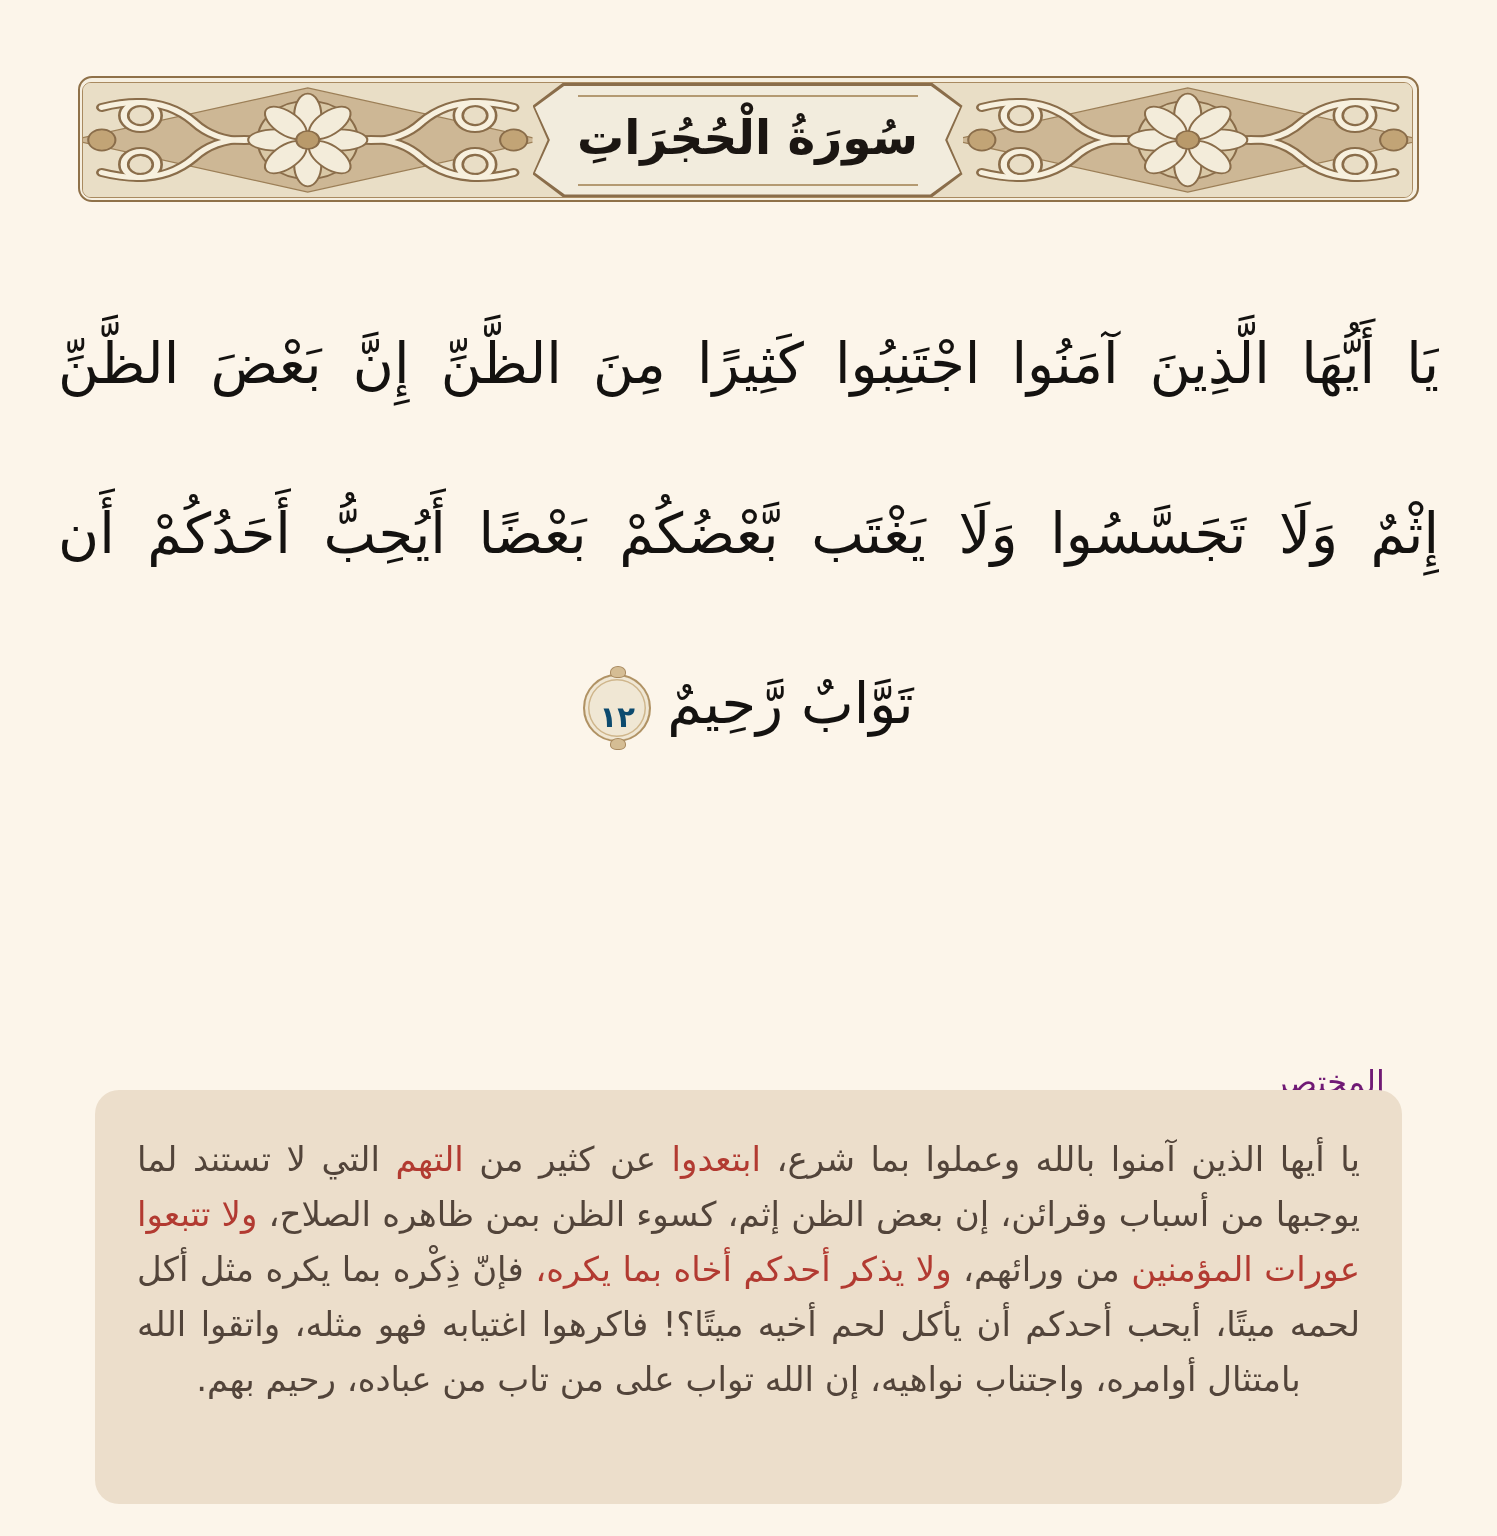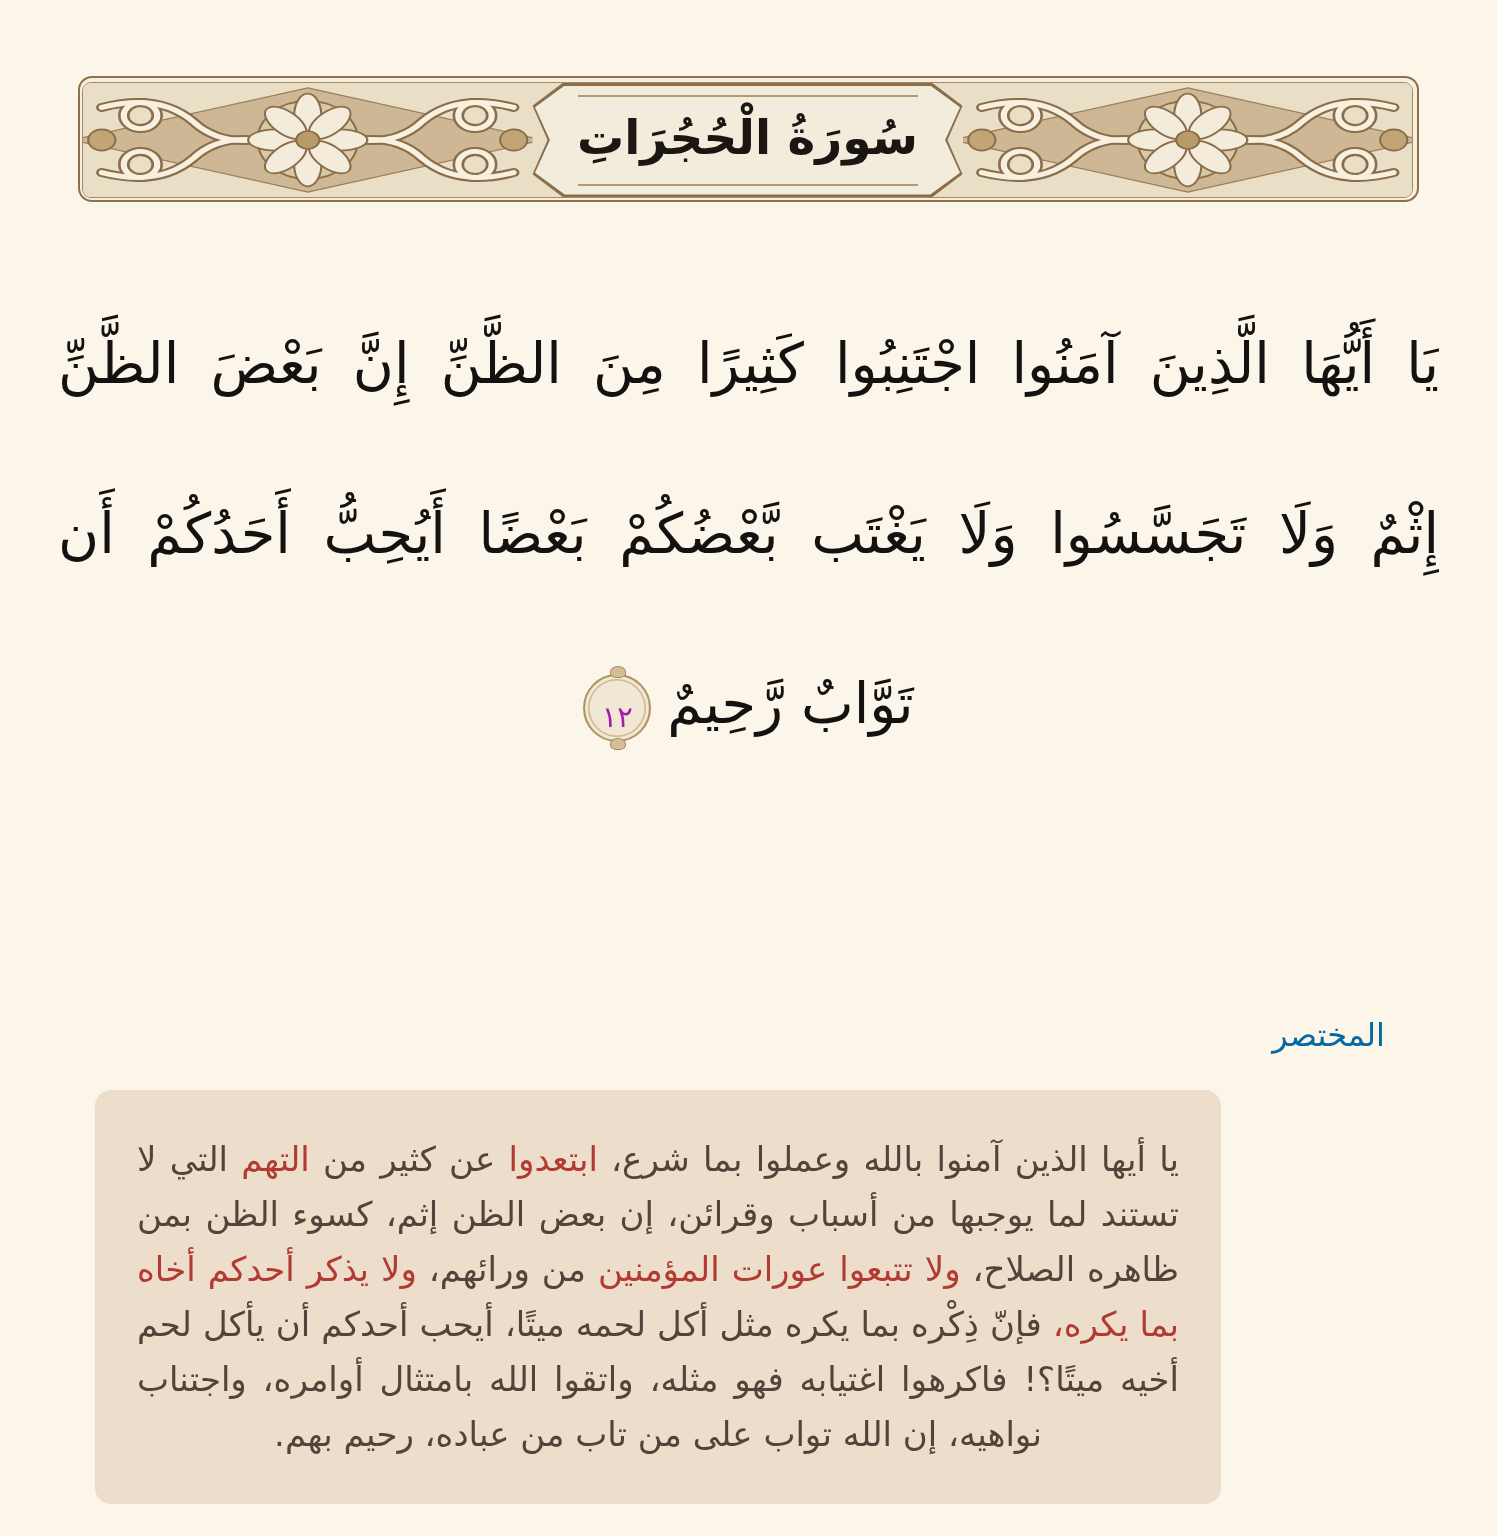--- a/index.html
+++ b/index.html
@@ -62,33 +62,33 @@
     vertical-align:middle;position:relative;margin-inline-start:16px;
     line-height:64px;text-align:center;
   }
   .medallion::before,.medallion::after{
     content:"";position:absolute;left:50%;width:14px;height:10px;margin-left:-7px;
     background:#d5bd94;border:1.5px solid #a98a60;border-radius:50% 50% 40% 40%;
   }
   .medallion::before{top:-10px;}
   .medallion::after{bottom:-10px;}
   .ayah-num{
-    font-size:29px;color:#a21caf;font-weight:normal;line-height:64px;display:inline-block;
+    font-size:29px;color:#0c4a6e;font-weight:bold;line-height:64px;display:inline-block;
   }
 
   
   .mukhtasar-label{
-    position:absolute;top:1016px;right:112px;
-    font-size:32px;color:#0369a1;direction:rtl;
+    position:absolute;top:1063px;right:112px;
+    font-size:32px;color:#701a75;direction:rtl;
   }
 
   
   .tafsir-card{
-    position:absolute;left:95px;top:1090px;width:1126px;height:414px;
-    background:#ecdecb;border-radius:16px;box-sizing:border-box;
+    position:absolute;left:95px;top:1090px;width:1307px;height:414px;
+    background:#ecdecb;border-radius:24px;box-sizing:border-box;
     padding:42px 42px;
   }
   .tafsir-paragraph{
     margin:0;direction:rtl;
     font-size:34px;line-height:55px;color:#52443a;
     text-align:justify;text-align-last:center;
   }
   .tafsir-paragraph .red{color:#b23a31;}
 </style>
 </head>

